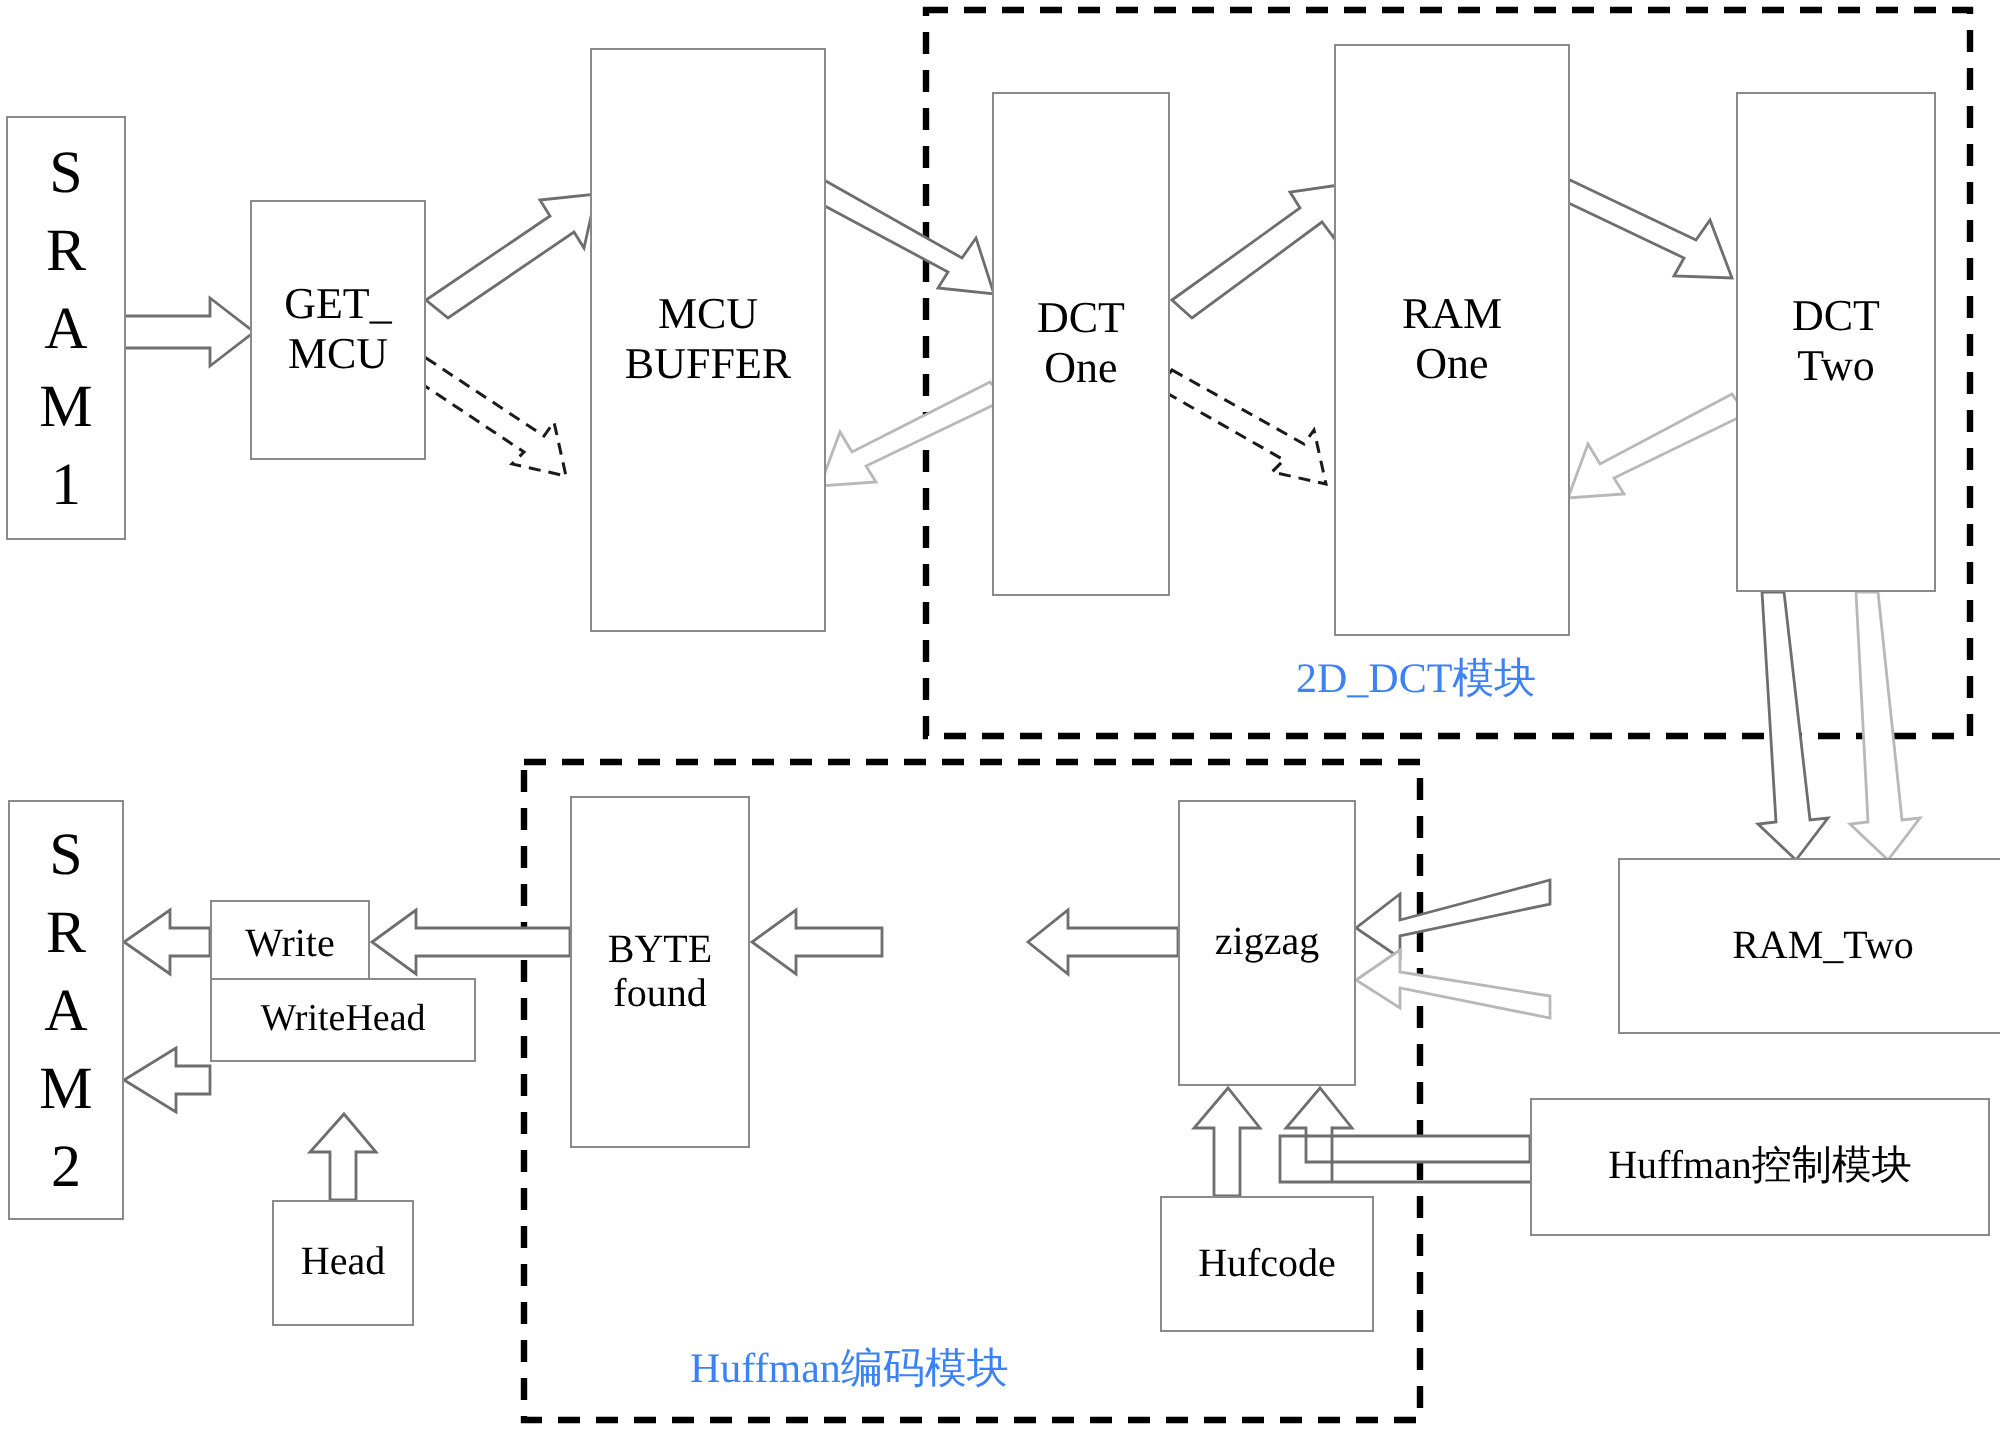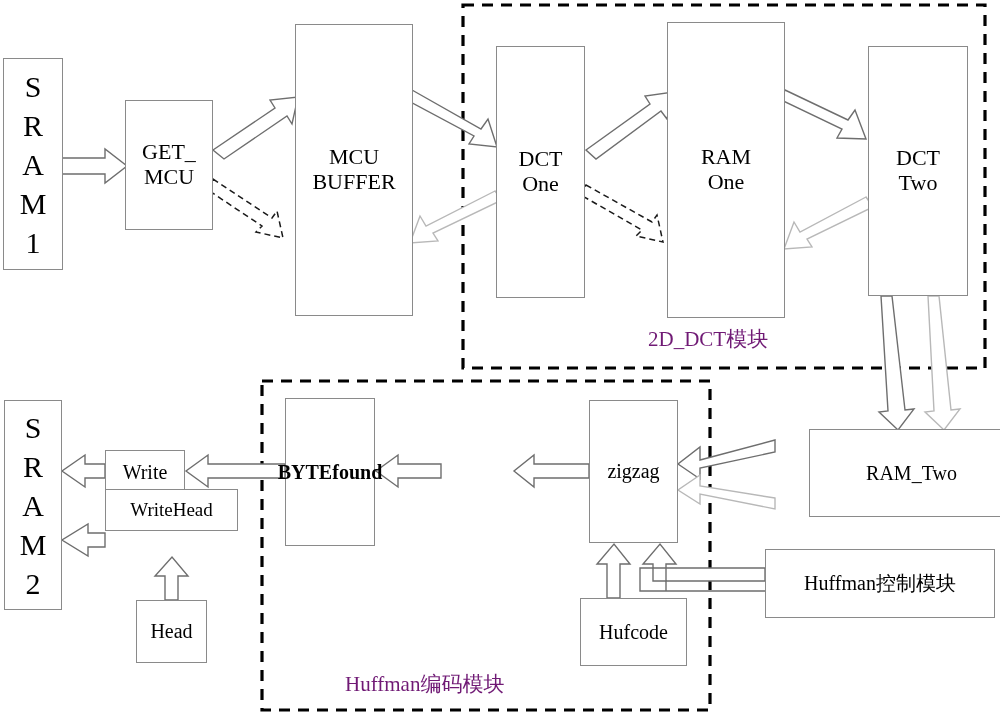--- a/index.html
+++ b/index.html
@@ -40,21 +40,21 @@
   .node span { display: block; }
   .vert-letters {
     display: flex;
     flex-direction: column;
     align-items: center;
     justify-content: center;
     line-height: 1.30;
   }
   .group-label {
     position: absolute;
-    color: #701a75;
+    color: #3b82f6;
     white-space: nowrap;
     z-index: 4;
   }
   .fs-sram   { font-size: 30px; }
   .fs-big    { font-size: 22px; }
   .fs-med    { font-size: 20px; }
   .fs-sm     { font-size: 19px; }
   .fs-label  { font-size: 21px; }
 </style>
 </head>
@@ -192,21 +192,21 @@
 
   <div class="node fs-med" style="left:775px; top:429px; width:205px; height:88px;margin-left:34px;">
     <span>RAM_Two</span>
   </div>
 
   <div class="node fs-med" style="left:589px; top:400px; width:89px; height:143px;">
     <span>zigzag</span>
   </div>
 
 
-  <div class="node fs-med" style="left:285px; top:398px; width:90px; height:148px; flex-direction:row;font-weight:bold;">
+  <div class="node fs-med" style="left:285px; top:398px; width:90px; height:176px; flex-direction:column;">
     <span>BYTE</span>
     <span>found</span>
   </div>
 
   <div class="node fs-med" style="left:105px; top:450px; width:80px; height:45px;">
     <span>Write</span>
   </div>
 
   <div class="node fs-sm" style="left:105px; top:489px; width:133px; height:42px;">
     <span>WriteHead</span>

